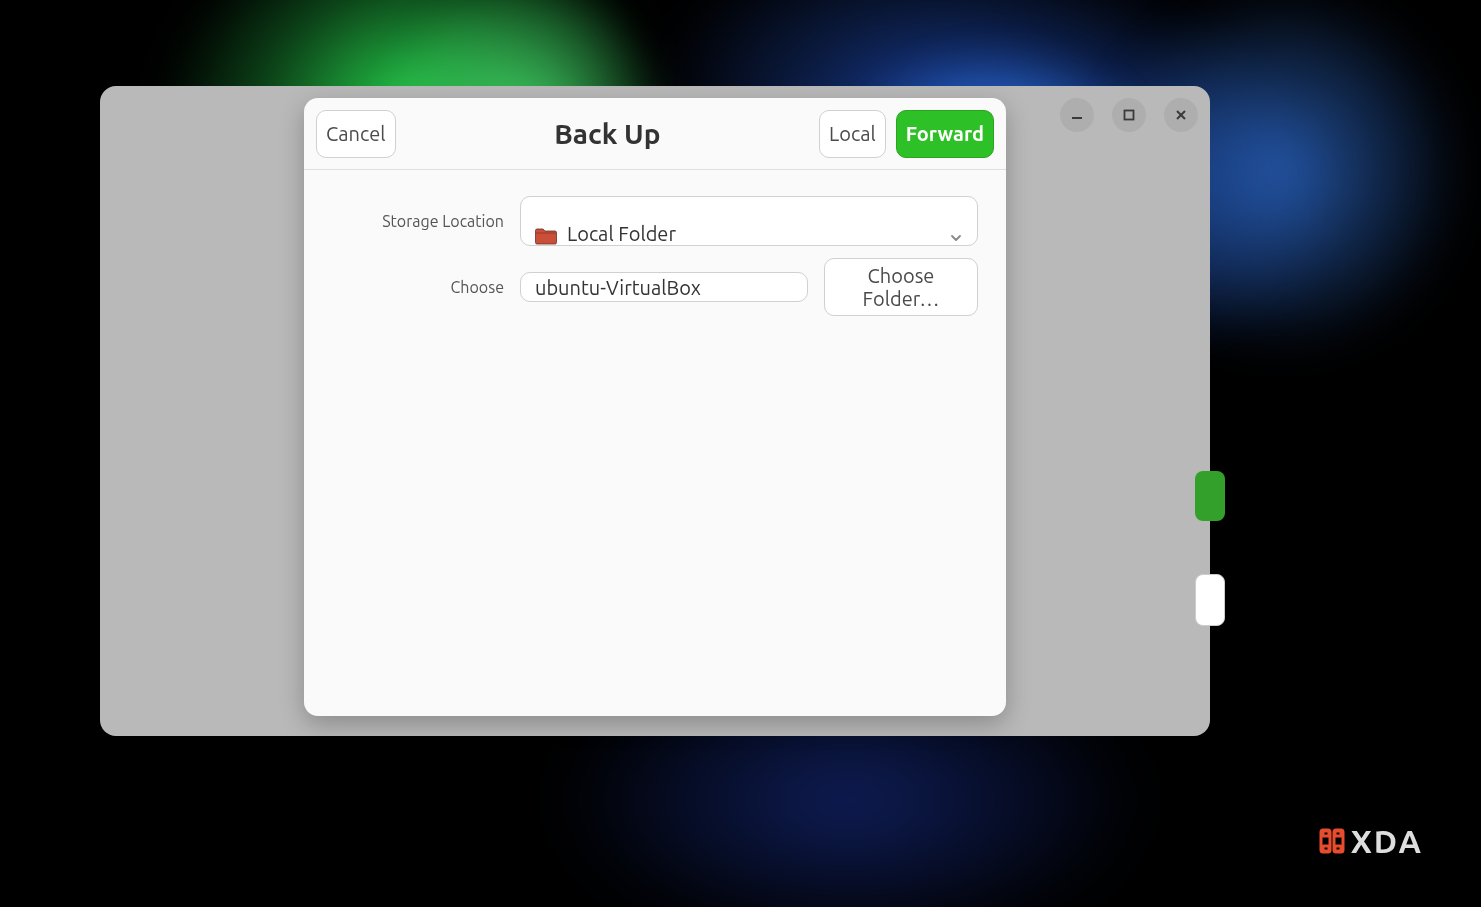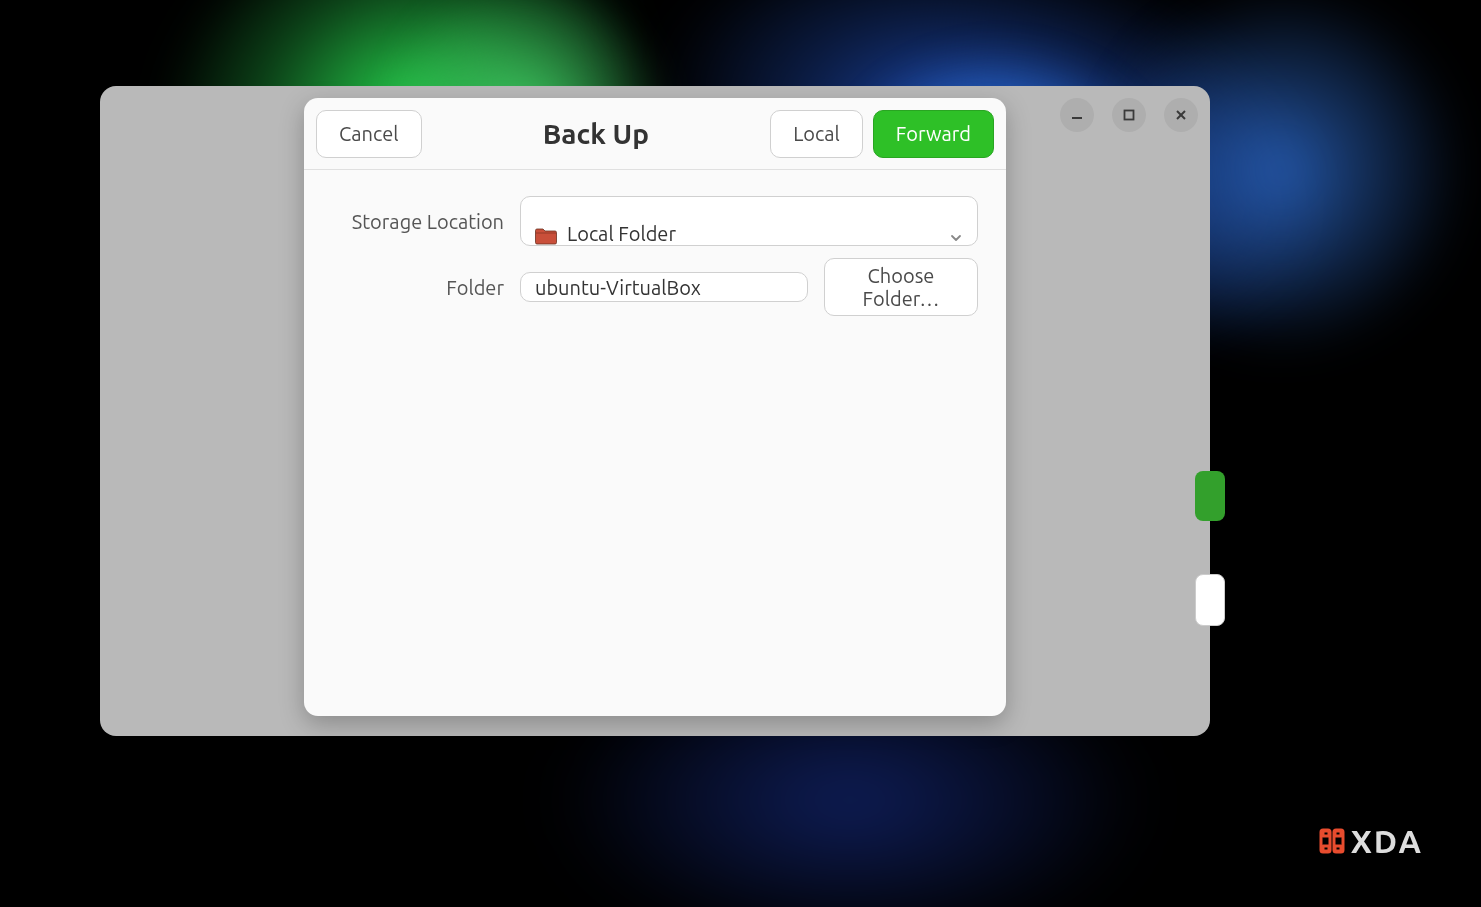--- a/index.html
+++ b/index.html
@@ -147,37 +147,37 @@
     .dialog-header {
       height: 72px;
       border-bottom: 1px solid #e0e0e0;
       display: flex;
       align-items: center;
       padding: 0 12px;
       gap: 10px;
     }
     .btn {
       height: 48px;
-      padding: 0 22px;
+      padding: 0 9px;
       border-radius: 10px;
       border: 1px solid #d0d0d0;
       background: #fff;
       font-size: 20px;
       color: #4a4a4a;
       cursor: pointer;
       font-family: inherit;
       display: flex;
       align-items: center;
       justify-content: center;
     }
     .btn-primary {
       background: #2ec027;
       border-color: #29a522;
       color: #fff;
-      font-weight: 400;
+      font-weight: 700;
     }
     .dialog-title {
       flex: 1;
       text-align: center;
       font-size: 28px;
       font-weight: 700;
       color: #333;
     }
     .dialog-body {
       padding: 26px 28px;
@@ -186,21 +186,21 @@
       gap: 12px;
     }
     .form-row {
       display: flex;
       align-items: center;
       gap: 16px;
     }
     .form-label {
       width: 172px;
       text-align: right;
-      font-size: 20px;
+      font-size: 16px;
       color: #555;
       flex-shrink: 0;
     }
     .dropdown {
       flex: 1;
       height: 50px;
       border: 1px solid #d0d0d0;
       border-radius: 10px;
       background: #fff;
       display: flex;
@@ -306,21 +306,21 @@
           <path d="M2 2 h6 l2 2 h10 a1.5 1.5 0 0 1 1.5 1.5 v10 a1.5 1.5 0 0 1 -1.5 1.5 h-18 a1.5 1.5 0 0 1 -1.5 -1.5 v-12 a1.5 1.5 0 0 1 1.5 -1.5 z" fill="#c94f3a" stroke="#6a3020" stroke-width="0.8"></path>
           <path d="M1 6 h20" stroke="#8a3525" stroke-width="0.8"></path>
         </svg>
         <span class="dropdown-text">Local Folder</span>
         <svg class="chevron" width="14" height="14" viewBox="0 0 14 14">
             <path d="M3 5 L7 9 L11 5" fill="none" stroke="currentColor" stroke-width="1.8" stroke-linecap="round" stroke-linejoin="round"></path>
           </svg>
       </div>
     </div>
     <div class="form-row">
-      <div class="form-label">Folder</div>
+      <div class="form-label">Choose</div>
       <input class="text-input" type="text" value="ubuntu-VirtualBox" style="">
       <button class="btn choose-btn">Choose Folder…</button>
     </div>
   </div>
 </div>
 
 <div class="watermark">
   <span class="watermark-icon">
     <svg width="30" height="30" viewBox="0 0 30 30">
       <path d="M6 5 h6 v5 h-6 z M6 20 h6 v5 h-6 z M18 5 h6 v5 h-6 z M18 20 h6 v5 h-6 z" fill="none" stroke="#e84c2e" stroke-width="3" stroke-linejoin="round"></path>

